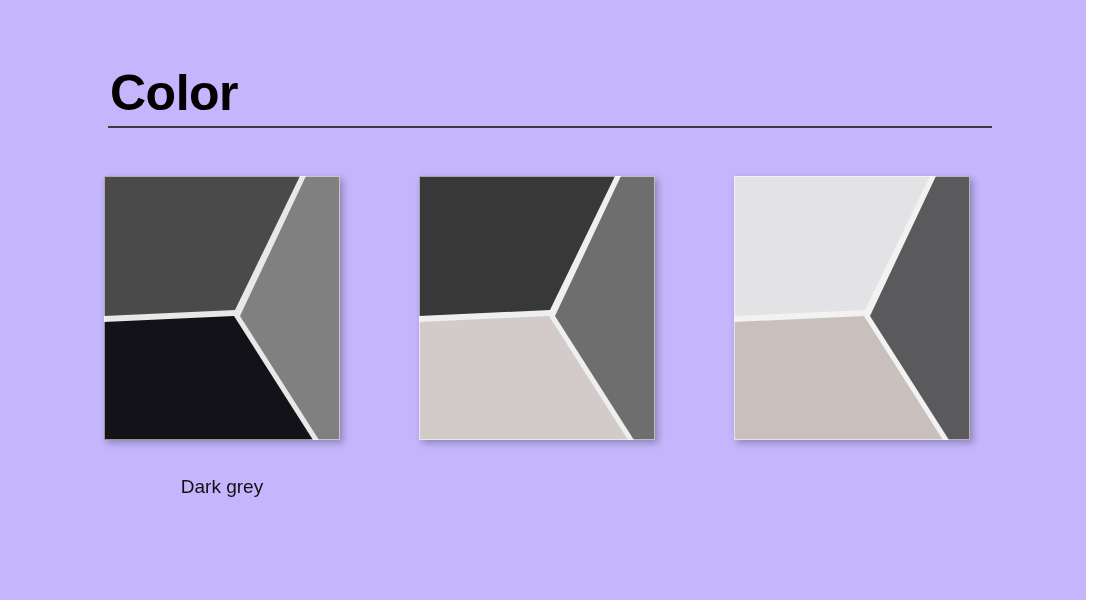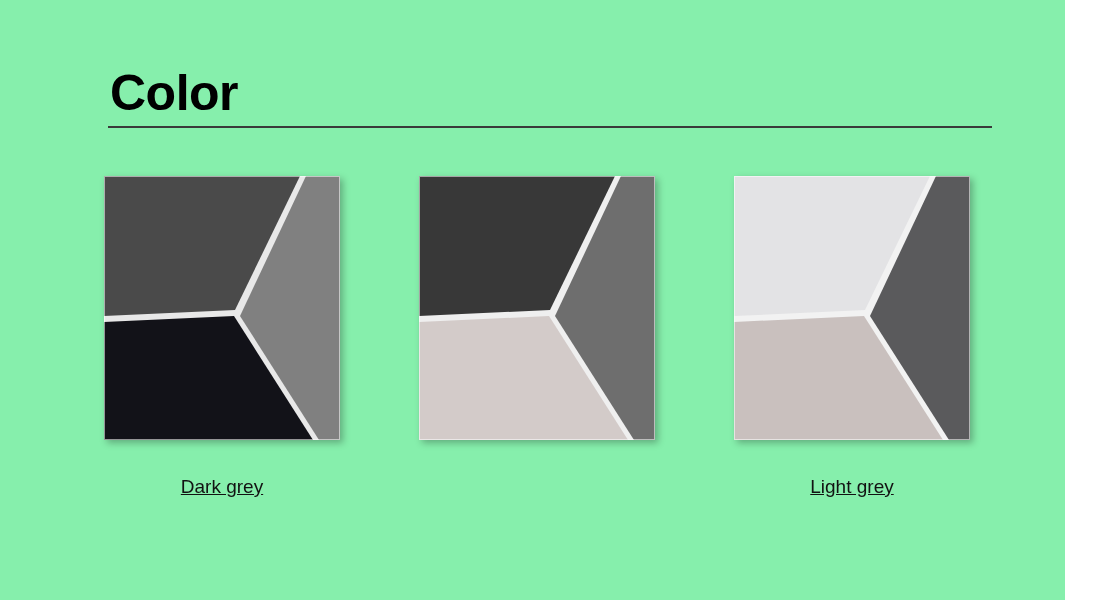--- a/index.html
+++ b/index.html
@@ -12,21 +12,22 @@
     height: 600px;
     background: #ffffff;
     font-family: "Liberation Sans", sans-serif;
     overflow: hidden;
   }
 
   .slide {
     position: relative;
     width: 1065px;
     height: 600px;
-    background: #86efac;
+    background: #c4b5fd;
+    padding-left: 21px;
   }
 
   
   .header {
     position: absolute;
     left: 108px;
     top: 68px;
     width: 884px;
   }
   .page-title {
@@ -76,21 +77,20 @@
     height: 264px;
   }
 
   .caption {
     margin-top: 36px;
     text-align: center;
     font-size: 19px;
     color: #121212;
     line-height: 1.2;
     white-space: nowrap;
-    text-decoration: underline;
   }
 </style>
 </head>
 <body style="background: rgb(255, 255, 255);">
 
 <div class="slide">
 
   <div class="header">
     <div class="page-title" style="color: rgb(0, 0, 0);">Color</div>
     <div class="title-rule" style="background: rgb(58, 58, 58);"></div>
@@ -126,17 +126,16 @@
     <div class="swatch-cell c2">
       <div class="tile">
         <svg viewBox="0 0 236 264" preserveAspectRatio="none">
           <rect x="0" y="0" width="236" height="264" fill="#f2f2f2"></rect>
           <polygon points="0,0 196,0 131,134 0,140" fill="#e3e3e5"></polygon>
           <polygon points="0,146 130,140 209,264 0,264" fill="#c9c0be"></polygon>
           <polygon points="202,0 236,0 236,264 215,264 136,140" fill="#5a5a5c"></polygon>
           <rect x="0" y="0" width="236" height="264" fill="none" stroke="rgba(255,255,255,0.55)" stroke-width="2"></rect>
         </svg>
       </div>
-      <div class="caption" style="color: rgb(18, 18, 18);">Light grey</div>
     </div>
 
   </div>
 </div>
 
 </body></html>

